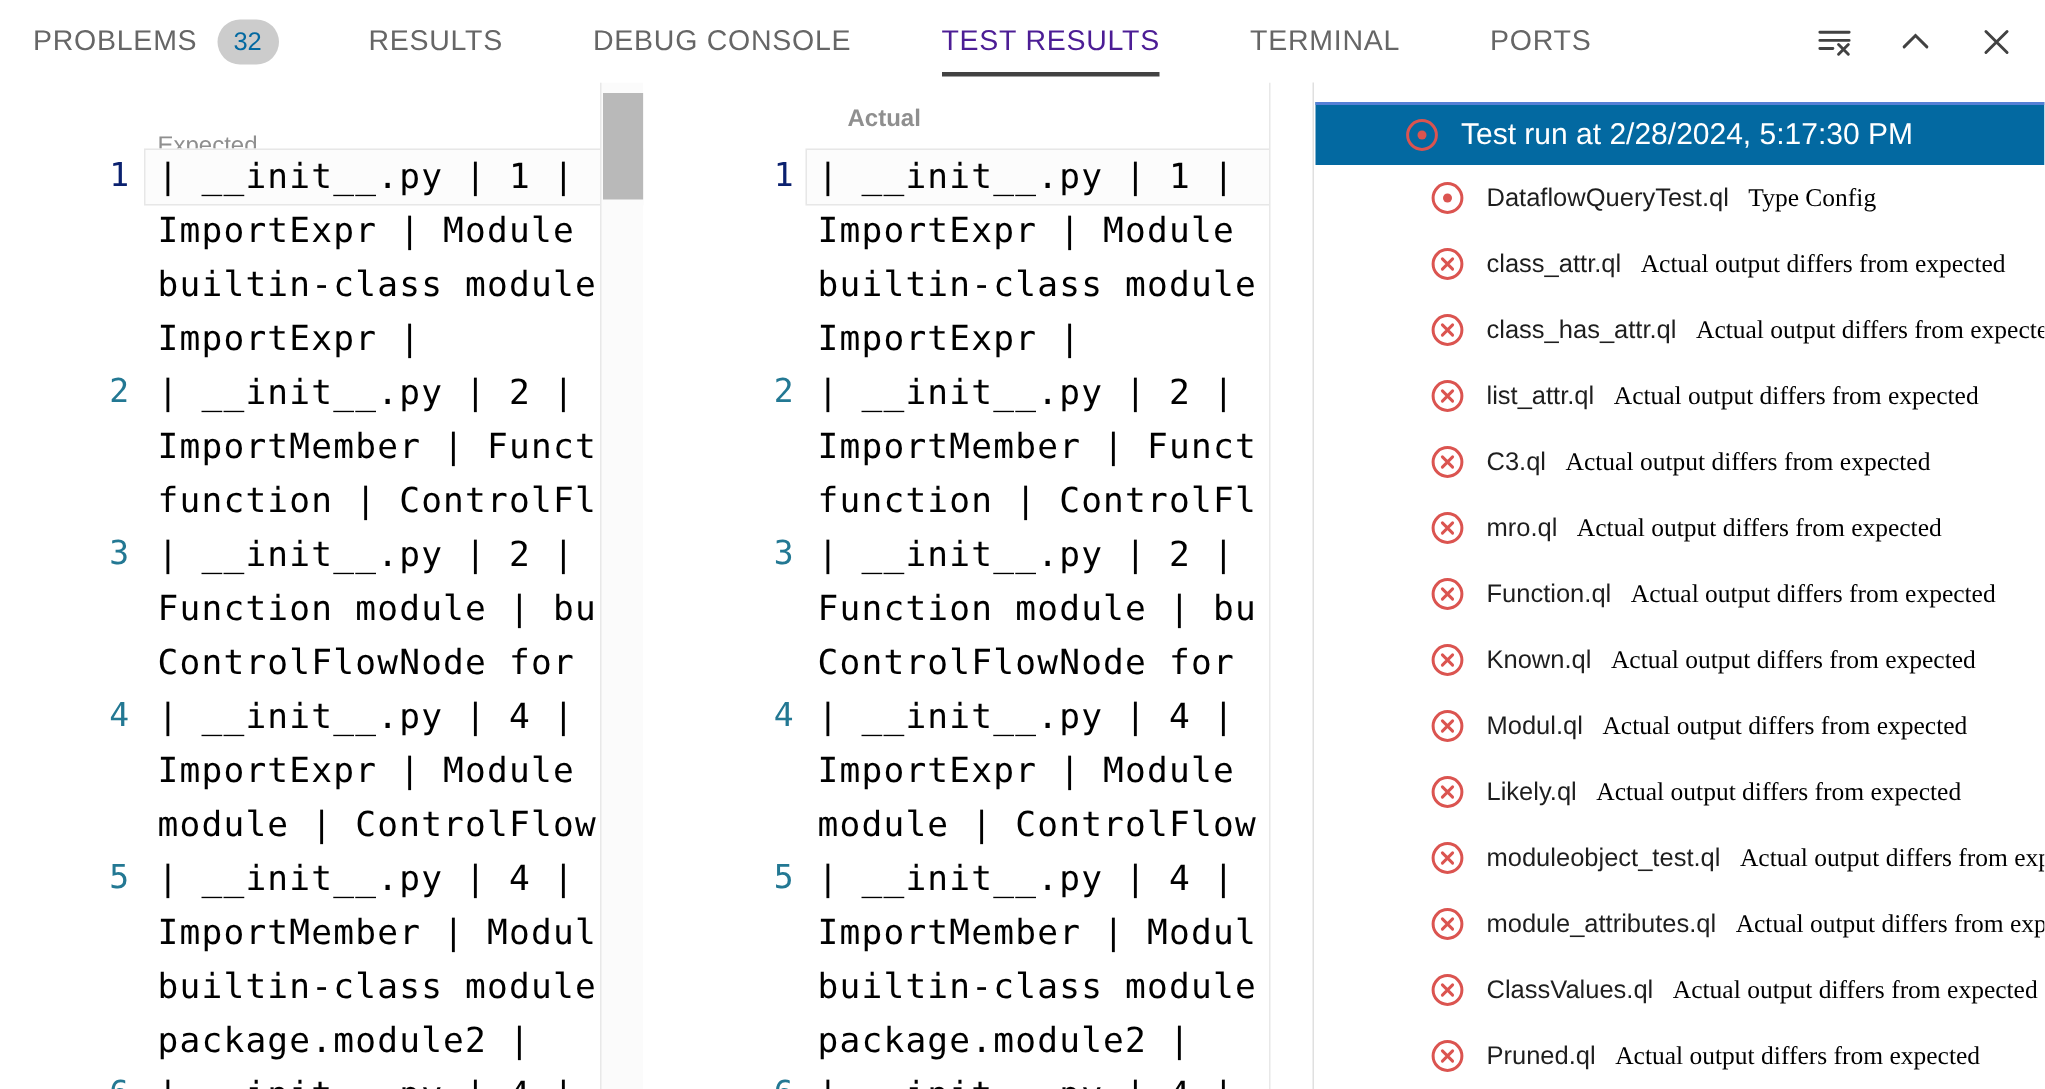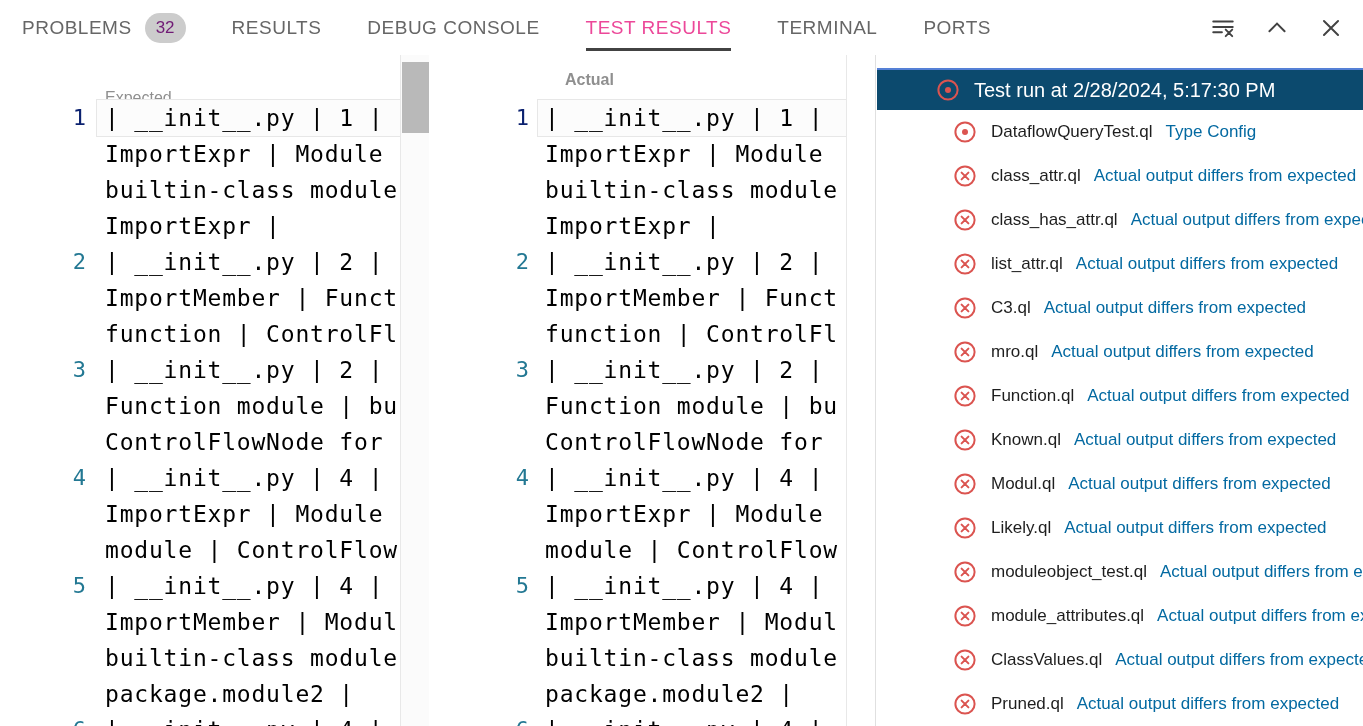--- a/index.html
+++ b/index.html
@@ -2,28 +2,28 @@
 <html><head>
 <meta charset="utf-8">
 <style>
   * { margin:0; padding:0; box-sizing:border-box; }
   html,body { width:1363px; height:726px; overflow:hidden; background:#ffffff;
               font-family:"Liberation Sans", sans-serif; }
 
   
   .tabbar { position:absolute; left:0; top:0; width:1363px; height:55px;
             display:flex; align-items:center; padding-left:22px; background:#fff; }
-  .tabs { display:flex; align-items:center; gap:46px; }
+  .tabs { display:flex; align-items:center; gap:60px; }
   .tab { position:relative; display:flex; align-items:center; height:55px;
          font-size:19px; letter-spacing:0.5px; color:#666666; cursor:pointer; }
-  .tab.active { color:#ec4899; }
+  .tab.active { color:#4c1d95; }
   .tab.active::after { content:""; position:absolute; left:0; right:0; bottom:4px;
                        height:3px; background:#424242; }
   .badge { margin-left:13px; min-width:41px; height:30px; padding:0 10px;
-           border-radius:15px; background:#cccccc; color:#701a75;
+           border-radius:15px; background:#cccccc; color:#0369a1;
            font-size:17px; letter-spacing:0; display:flex; align-items:center; justify-content:center; }
   .bar-actions { position:absolute; right:18px; top:0; height:55px;
                  display:flex; align-items:center; gap:26px; }
   .icon-btn { width:28px; height:28px; display:flex; align-items:center;
               justify-content:center; color:#424242; cursor:pointer; }
   .icon-btn svg { width:26px; height:26px; stroke:#424242; fill:none;
                   stroke-width:1.8; stroke-linecap:round; }
 
   
   .editor-pane { position:absolute; top:55px; height:671px; background:#fff; overflow:hidden; }
@@ -56,30 +56,30 @@
   #expected-pane .vscroll { left:400px; width:29px; background:#fbfbfb;
                             border-left:1px solid #e8e8e8; }
   #actual-pane   .vscroll { left:417px; width:29px; background:#ffffff;
                             border-left:1px solid #e8e8e8; }
   .thumb { position:absolute; left:1px; right:0; top:7px; height:71px; background:#b9b9b9; }
 
   
   .tree { position:absolute; left:875px; top:55px; width:488px; height:671px;
           background:#fff; border-left:1px solid #e0e0e0; overflow:hidden; }
   .run-row { position:absolute; left:1px; right:0; top:13px; height:42px;
-             background:#0c4a6e; border-top:2px solid #5580d6;
+             background:#0369a1; border-top:2px solid #5580d6;
              display:flex; align-items:center; padding-left:59px;
              color:#ffffff; font-size:20px; cursor:pointer; }
   .run-row .ticon { margin-right:14px; }
   .rows { position:absolute; left:0; top:55px; right:0; }
   .trow { height:44px; display:flex; align-items:center; padding-left:77px;
           font-size:17px; cursor:pointer; white-space:nowrap; overflow:hidden; }
   .trow .ticon { margin-right:14px; flex:none; }
   .tname { color:#1e1e1e; margin-right:13px; }
-  .tdesc { color:#0369a1; }
+  .tdesc { color:#000000;font-family:Liberation Serif, serif; }
   .ticon { width:24px; height:24px; display:block; }
 </style>
 </head>
 <body>
 
 <div class="tabbar">
   <div class="tabs" id="tabs">
       <div class="tab">
         <span>PROBLEMS</span>
         <span class="badge">32</span>

